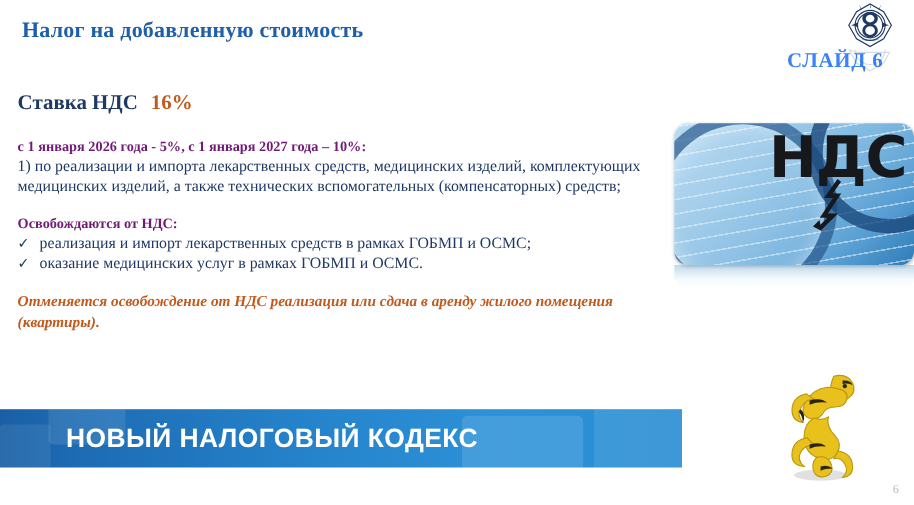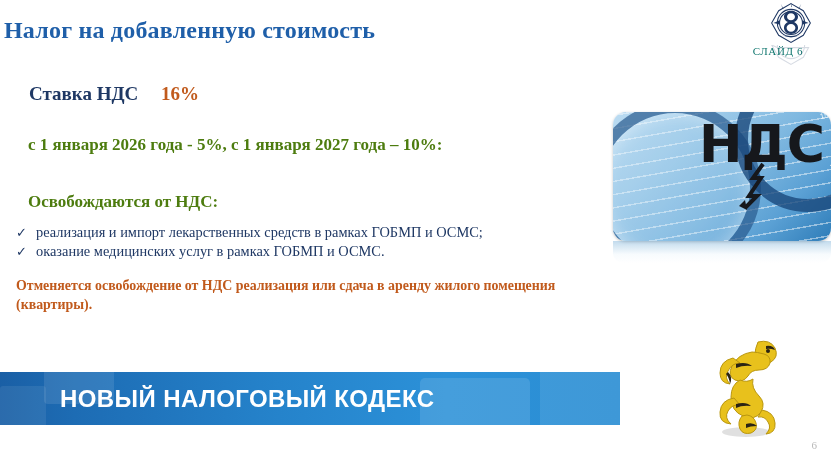--- a/index.html
+++ b/index.html
@@ -14,35 +14,35 @@
     position: relative;
     width: 831px;
     height: 459px;
     background: #ffffff;
     overflow: hidden;
   }
 
   
   #slide-title {
     position: absolute;
-    left: 4px;
+    left: 20px;
     top: 17px;
-    font-size: 24px;
+    font-size: 20px;
     font-weight: bold;
     color: #1f5fa9;
     letter-spacing: 0.2px;
     white-space: nowrap;
   }
   #slide-label {
     position: absolute;
     right: 28px;
     top: 45px;
-    font-size: 11px;
-    font-weight: normal;
-    color: #0f766e;
+    font-size: 19px;
+    font-weight: bold;
+    color: #3b82f6;
     letter-spacing: 0.6px;
     white-space: nowrap;
   }
 
   
   #emblem {
     position: absolute;
     right: 18px;
     top: 1px;
     width: 44px;
@@ -60,36 +60,36 @@
 
   
   #rate-line {
     position: absolute;
     left: 16px;
     top: 83px;
     font-size: 19px;
     font-weight: bold;
     white-space: nowrap;
   }
-  #rate-label { color: #1f3864; margin-left: 13px; }
-  #rate-value { color: #c15a1c; margin-left: 18px; }
+  #rate-label { color: #1f3864; }
+  #rate-value { color: #c15a1c; margin-left: 7px; }
 
   
   #body-block {
     position: absolute;
     left: 16px;
     top: 124px;
     width: 592px;
   }
   .p-head {
-    font-size: 17px;
-    font-weight: bold;
-    color: #4d7c0f;
+    font-size: 13px;
+    font-weight: bold;
+    color: #701a75;
     line-height: 18px;
-    margin: 12px;
+    margin: 0;
   }
   .p-item {
     font-size: 14.4px;
     color: #1f3864;
     line-height: 18.6px;
     margin: 0;
   }
   .gap-md { height: 15px; }
 
   .bullet-row {
@@ -105,20 +105,21 @@
     font-size: 13px;
     color: #1f3864;
     font-family: "DejaVu Sans", sans-serif;
   }
   .p-final {
     font-size: 13.9px;
     font-weight: bold;
     color: #c15a1c;
     line-height: 19px;
     margin: 0;
+    font-style: italic;
   }
 
   
   #picture-wrap {
     position: absolute;
     left: 613px;
     top: 112px;
     width: 218px;
     height: 129px;
   }
@@ -328,20 +329,21 @@
 
   <div id="rate-line">
     <span id="rate-label">Ставка НДС</span>
     <span id="rate-value">16%</span>
   </div>
 
   <div id="body-block">
 
     <p class="p-head">с 1 января 2026 года - 5%, с 1 января 2027 года – 10%:</p>
 
+    <p class="p-item">1) по реализации и импорта лекарственных средств, медицинских изделий, комплектующих медицинских изделий, а также технических вспомогательных (компенсаторных) средств;</p>
 
 
     <div class="gap-md"></div>
 
     <p class="p-head">Освобождаются от НДС:</p>
 
     <div class="bullet-row">
       <span class="bullet-mark">✓</span>
       <span>реализация и импорт лекарственных средств в рамках ГОБМП и ОСМС;</span>
     </div>

